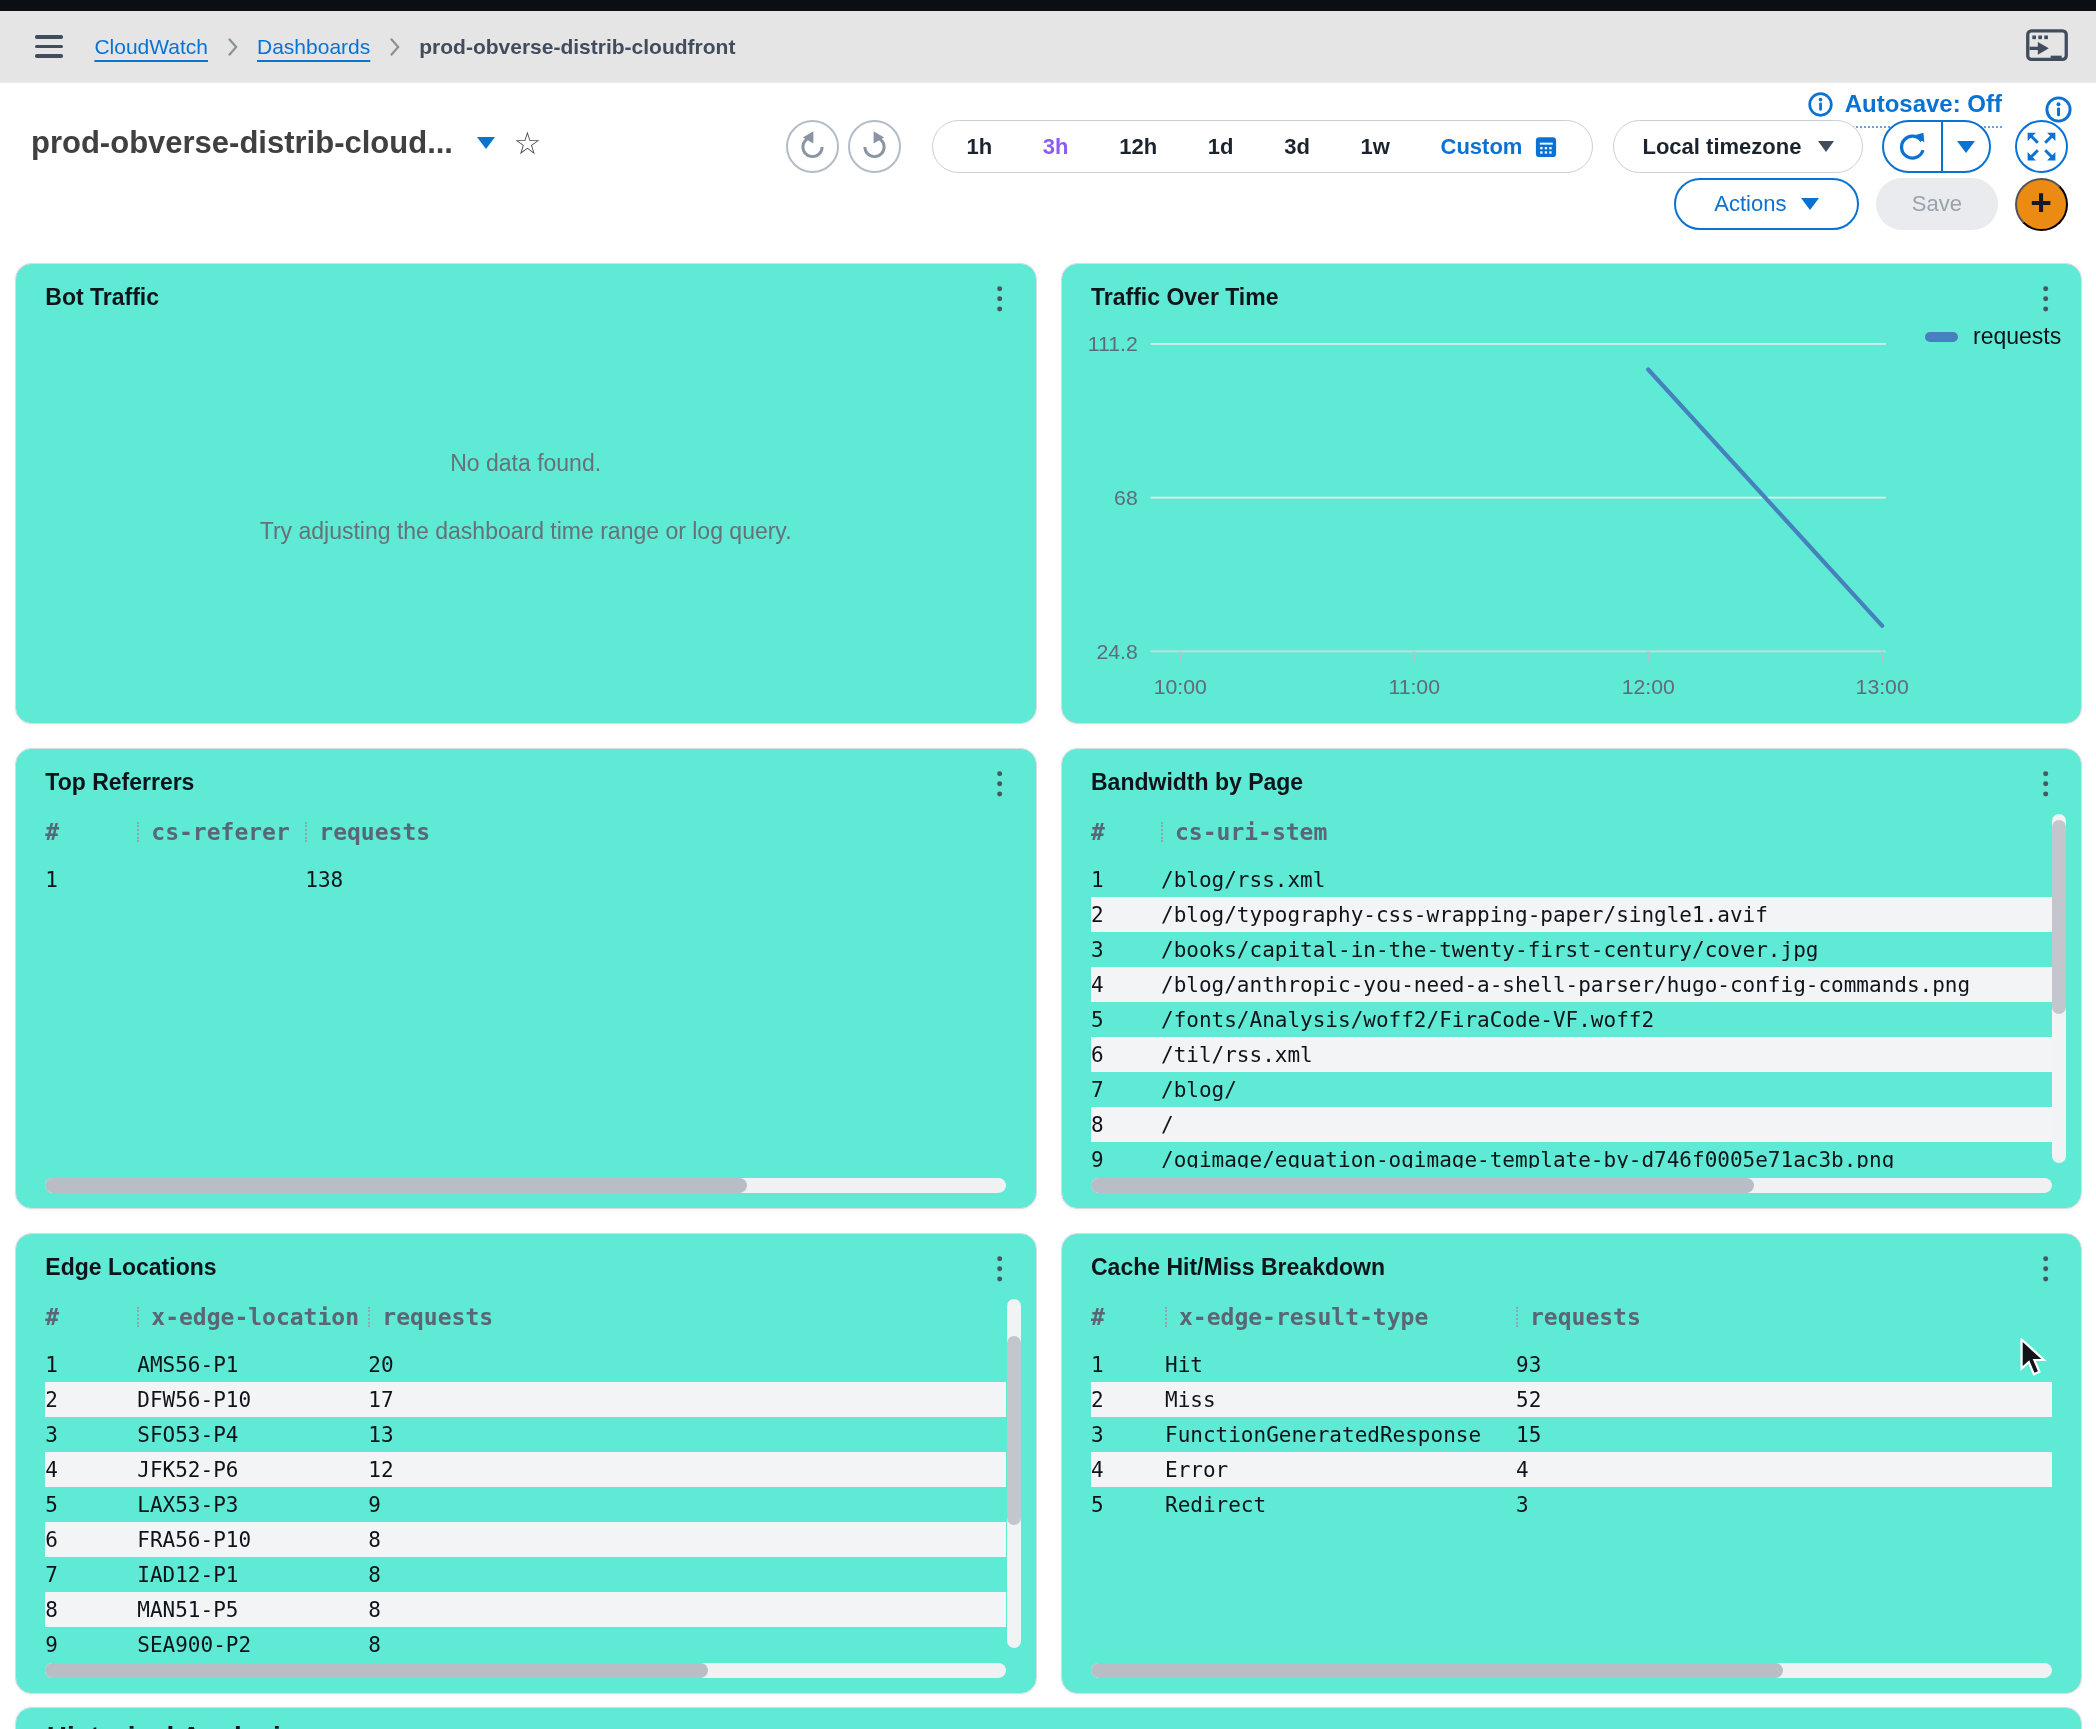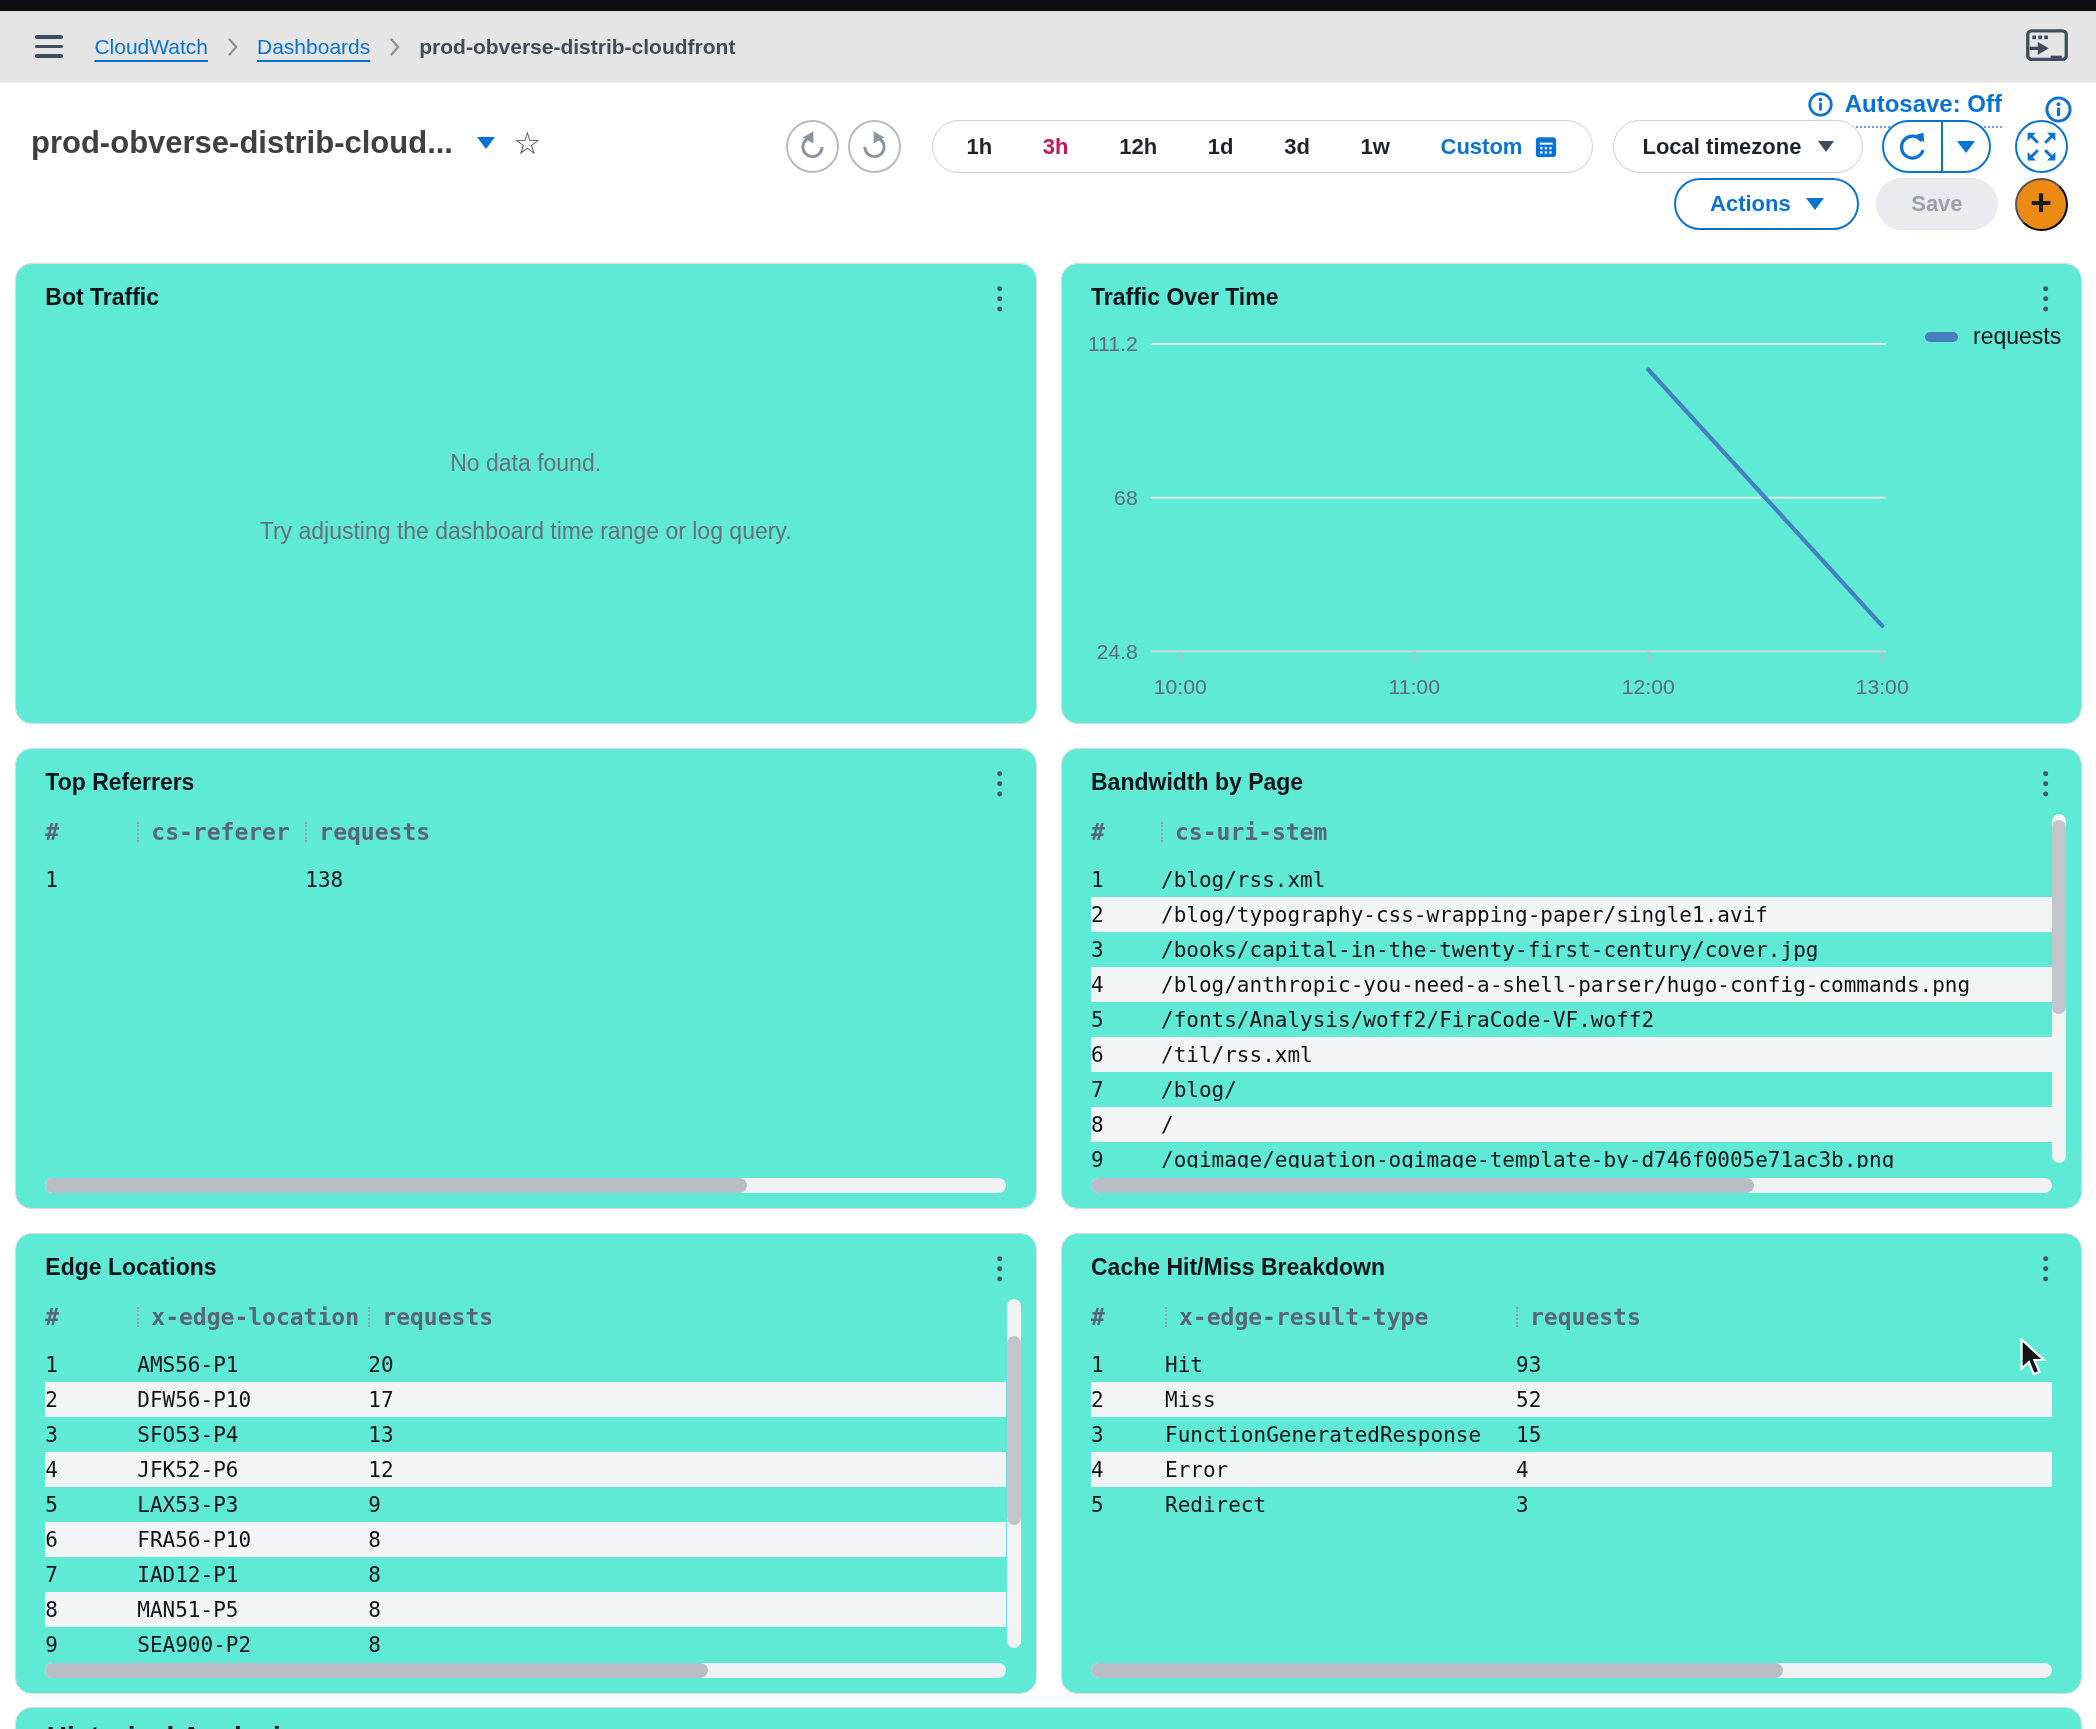--- a/index.html
+++ b/index.html
@@ -24,33 +24,33 @@
   .page-title{font-size:31px;font-weight:700;color:#404040}
   .caret{width:0;height:0;border-left:9.2px solid transparent;border-right:9.2px solid transparent;
     border-top:12px solid #0972d3;cursor:pointer}
   .star{font-size:31px;color:#414d5c;cursor:pointer;line-height:1}
   .controls{position:absolute;top:37px;right:29.5px;display:flex;align-items:center}
   .circle-btn{width:53px;height:53px;border-radius:50%;border:2.3px solid #b4bcc6;background:#fff;
     display:flex;align-items:center;justify-content:center;cursor:pointer}
   .time-control{display:flex;align-items:center;justify-content:space-between;height:53px;width:661px;
     border:1.8px solid #c9d0d8;border-radius:27px;padding:16px 33px;margin-left:31px;background:#fff}
   .time-item{font-size:22px;font-weight:700;color:#1b232d;cursor:pointer}
-  .time-item.selected{color:#be185d}
+  .time-item.selected{color:#8b5cf6}
   .time-item.custom{display:flex;align-items:center;gap:11px;color:#0972d3}
   .tz-btn{height:53px;border:1.8px solid #c9d0d8;border-radius:27px;display:flex;align-items:center;
     gap:16.6px;padding:0 28px;font-size:22px;font-weight:700;color:#1b232d;margin-left:20px;background:#fff;cursor:pointer}
   .tz-btn .caret{border-top-color:#414d5c;border-left-width:8.3px;border-right-width:8.3px;border-top-width:11px}
   .refresh-split{height:53px;border:2.3px solid #0972d3;border-radius:27px;display:flex;margin-left:18.5px;overflow:hidden;background:#fff}
   .refresh-seg{width:57px;display:flex;align-items:center;justify-content:center;cursor:pointer}
   .refresh-caret-seg{width:48px;display:flex;align-items:center;justify-content:center;
     border-left:2.3px solid #0972d3;cursor:pointer}
   .fullscreen{margin-left:24px;border-color:#0972d3}
   .actions-row{position:absolute;top:95px;right:29.5px;display:flex;align-items:center;gap:16.6px;height:52px}
   .btn{height:52px;border-radius:26px;display:flex;align-items:center;justify-content:center;
-    font-size:22px;font-weight:700;cursor:pointer}
+    font-size:22px;font-weight:400;cursor:pointer}
   .btn-actions{width:185px;border:2.3px solid #0972d3;color:#0972d3;background:#fff;gap:14.8px}
   .btn-save{width:122px;background:#e9ebee;color:#9aa2ab;border:none}
   .btn-add{width:53px;height:53px;border-radius:50%;background:#ec8b14;color:#16191f;
     font-size:37px;font-weight:700;line-height:1;padding-bottom:3.7px}
   
   .grid{display:grid;grid-template-columns:1fr 1fr;grid-template-rows:461px 461px 461px;
     gap:24px;padding:0 14.8px}
   .card{position:relative;background:#5eead4;border:1.8px solid #d9dde2;border-radius:16.6px;
     box-shadow:0 0.9px 3.7px rgba(0,28,36,.05);overflow:hidden}
   .card-title{position:absolute;top:20px;left:29.5px;font-size:23px;font-weight:700;color:#0f141a}

